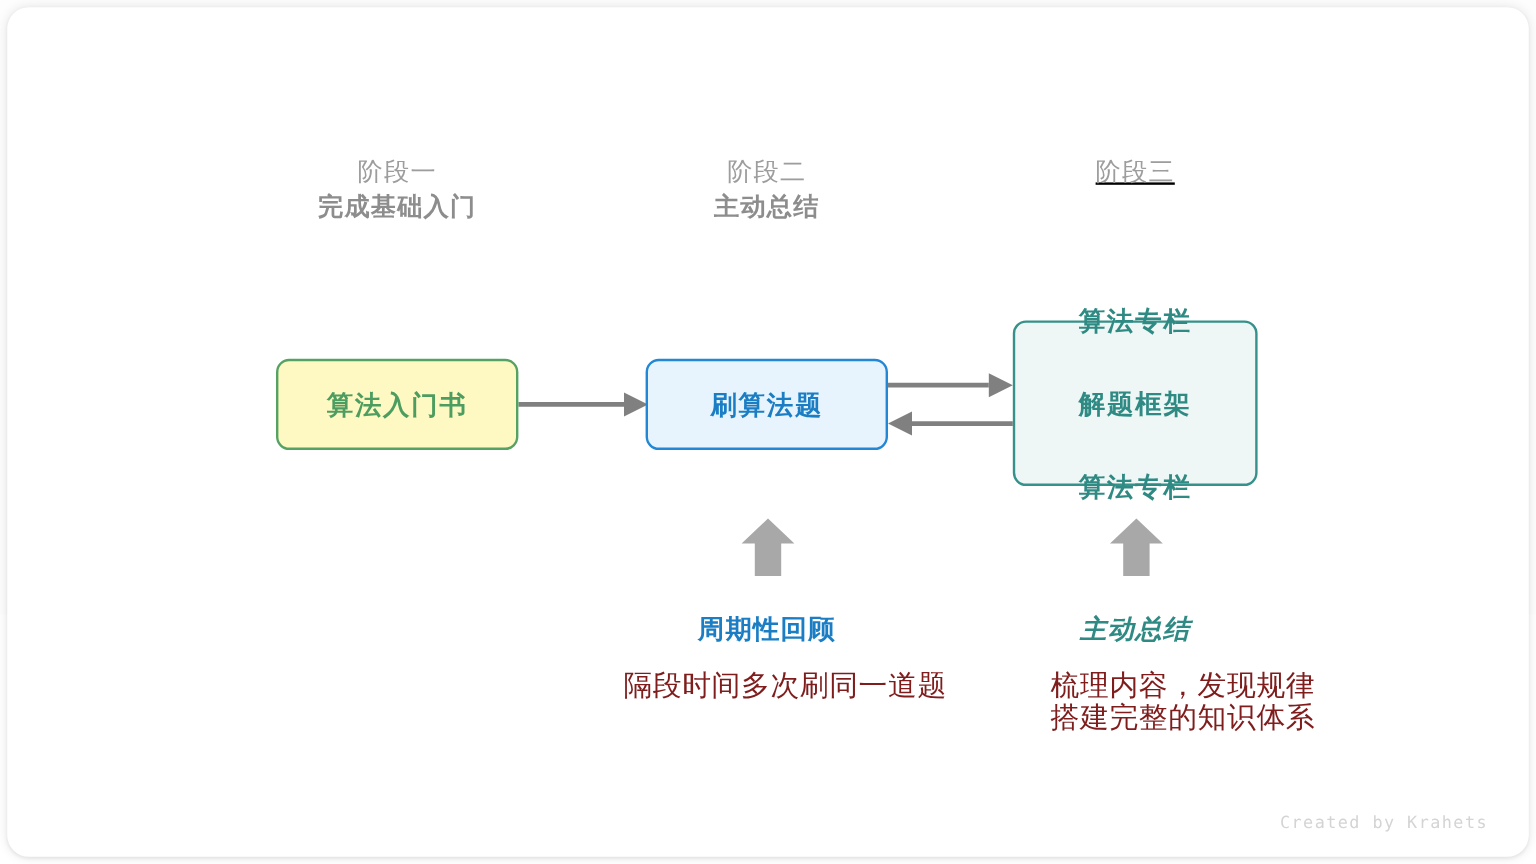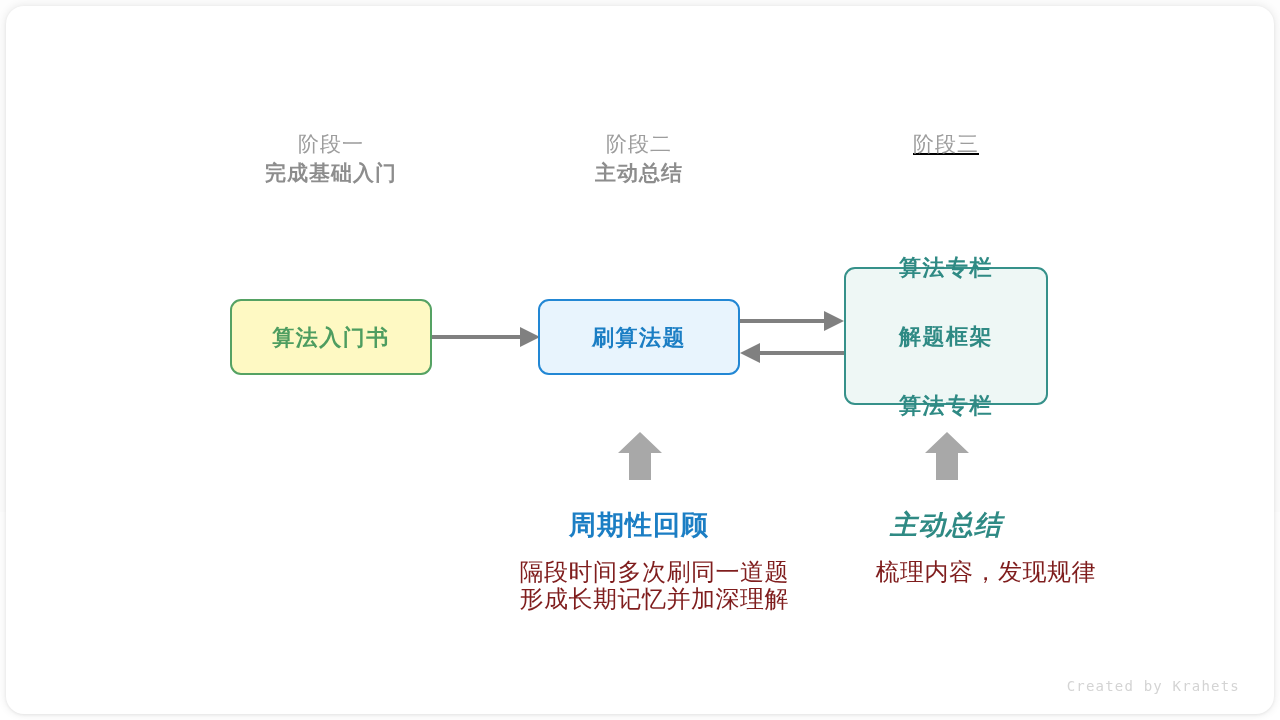--- a/index.html
+++ b/index.html
@@ -101,21 +101,21 @@
     overflow: visible;
   }
 
   
   .annot {
     position: absolute;
     text-align: center;
     width: 300px;
   }
   .annot .annot-title {
-    font-size: 27px;
+    font-size: 22px;
     font-weight: bold;
     letter-spacing: 1px;
     line-height: 28px;
     white-space: nowrap;
   }
   .annot-blue .annot-title { color: #1b7ec4; }
   .annot-teal .annot-title { color: #2f8a84; font-style: italic; }
   .annot .annot-desc {
     margin-top: 19px;
     font-size: 24px;
@@ -194,24 +194,24 @@
 
     <div class="node node-teal" style="left:844px; top:267px; width:204px; height:138px;gap:32px;">
       <div class="node-line">算法专栏</div>
       <div class="node-line">解题框架</div>
       <div class="node-line">算法专栏</div>
     </div>
 
     <div class="annot annot-blue" style="left:489px; top:511px;">
       <div class="annot-title">周期性回顾</div>
       <div class="annot-desc">隔段时间多次刷同一道题</div>
-      <div class="annot-desc" style="margin-top:0;">形成长期记忆并加深理解</div>
     </div>
 
     <div class="annot annot-teal" style="left:796px; top:511px;">
       <div class="annot-title">主动总结</div>
       <div class="annot-desc">梳理内容，发现规律</div>
+      <div class="annot-desc" style="margin-top:0;">搭建完整的知识体系</div>
     </div>
 
     <div id="watermark">Created by Krahets</div>
 
   </div>
 </div>
 
 </body></html>

